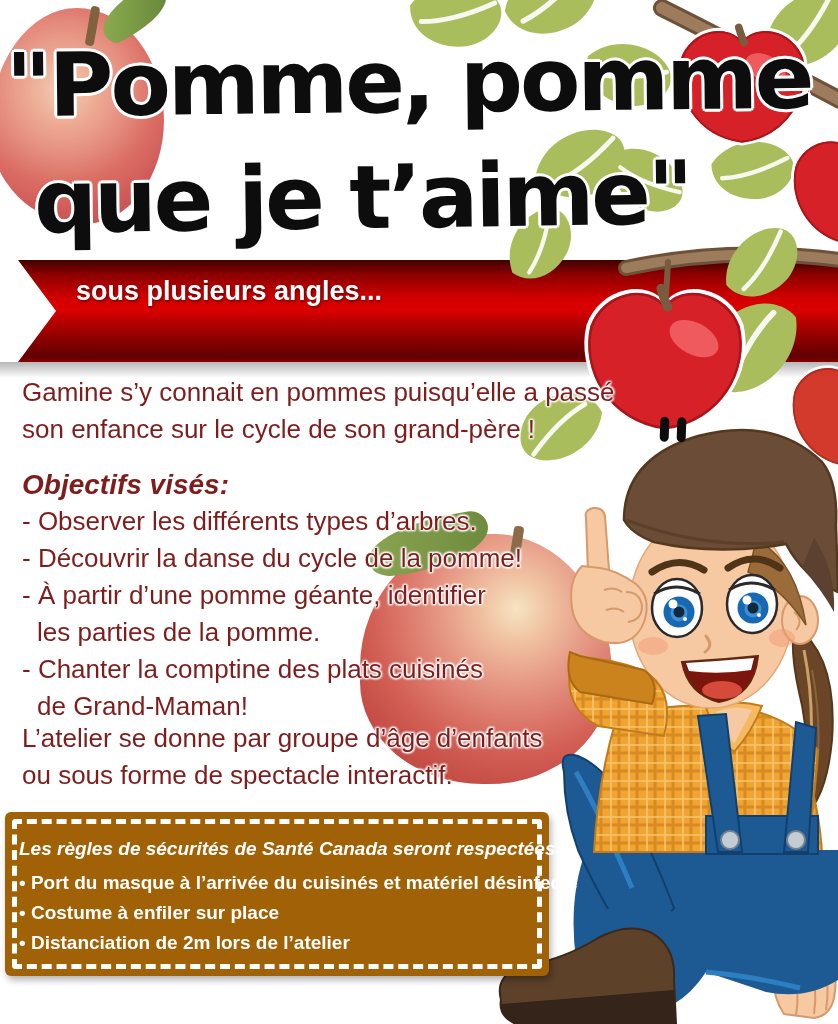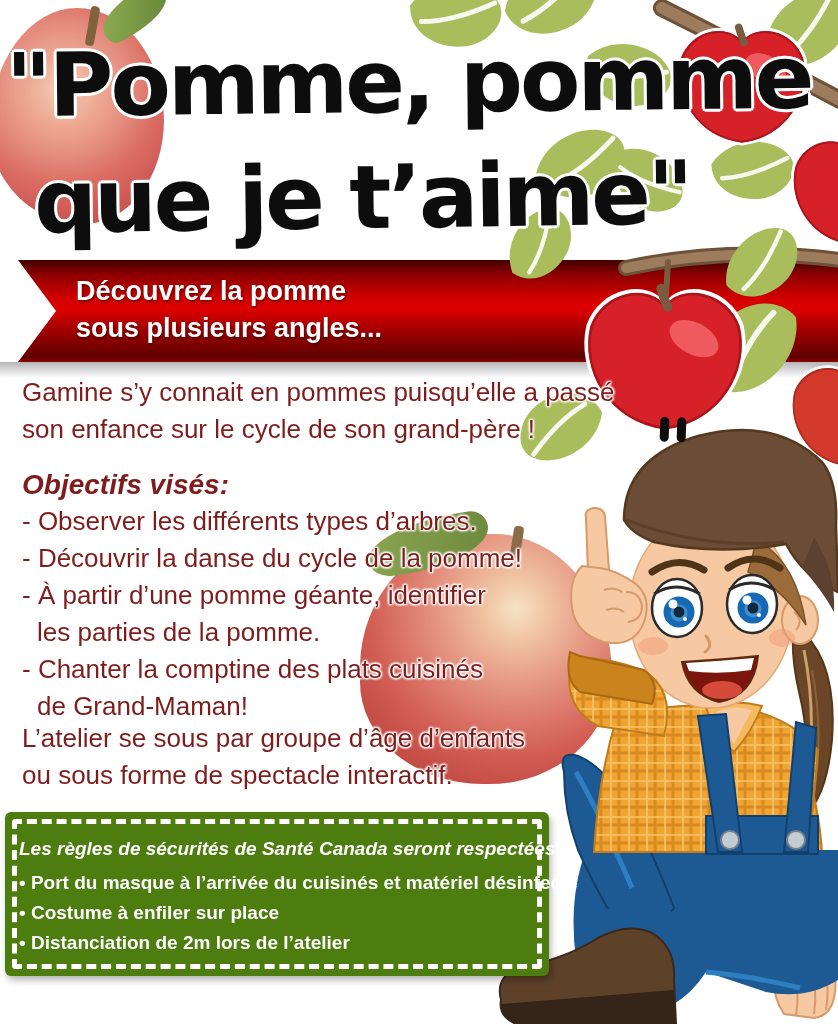--- a/index.html
+++ b/index.html
@@ -74,21 +74,21 @@
   }
   #objectives { left: 22px; top: 503px; }
   #objectives .cont { padding-left: 15px; }
   #closing { left: 22px; top: 720px; }
 
   
   #safety-box {
     position: absolute;
     left: 5px; top: 812px;
     width: 544px; height: 164px;
-    background: #4d7c0f;
+    background: #a16207;
     border-radius: 6px;
     box-shadow: 2px 4px 7px rgba(0,0,0,0.3);
     z-index: 6;
   }
   #safety-box .dash-border {
     position: absolute;
     left: 7px; top: 7px; right: 7px; bottom: 7px;
     border: 5px dashed #ffffff;
     border-radius: 4px;
     pointer-events: none;
@@ -185,21 +185,20 @@
     <div class="stem"></div>
     <div class="leaf"></div>
   </div>
 
   <div id="title1" class="title-line">"Pomme, pomme</div>
   <div id="title2" class="title-line">que je t’aime"</div>
 
   <div id="ribbon-shadow"></div>
   <div id="ribbon">
     <div class="ribbon-text">
-      <div>Découvrez la pomme</div>
       <div>sous plusieurs angles...</div>
     </div>
   </div>
 
   <div id="photo-apple-c">
     <div class="stem"></div>
     <div class="leaf"></div>
   </div>
 
   <svg id="branch-decor" viewBox="0 0 408 520" aria-hidden="true">
@@ -263,21 +262,21 @@
   <div id="objectives" class="bodytext">
     <div>- Observer les différents types d’arbres.</div>
     <div>- Découvrir la danse du cycle de la pomme!</div>
     <div>- À partir d’une pomme géante, identifier</div>
     <div class="cont">les parties de la pomme.</div>
     <div>- Chanter la comptine des plats cuisinés</div>
     <div class="cont">de Grand-Maman!</div>
   </div>
 
   <div id="closing" class="bodytext">
-    <div>L’atelier se sous par groupe d’âge d’enfants</div>
+    <div>L’atelier se donne par groupe d’âge d’enfants</div>
     <div>ou sous forme de spectacle interactif.</div>
   </div>
 
   <svg id="kid" viewBox="0 0 282 604" aria-hidden="true">
     <defs>
       <pattern id="plaid" width="18" height="18" patternUnits="userSpaceOnUse">
         <rect width="18" height="18" fill="#f0a533"></rect>
         <path d="M0 9 H18 M9 0 V18" stroke="#d4861e" stroke-width="3" fill="none" opacity="0.85"></path>
         <path d="M0 1 H18 M1 0 V18" stroke="#f9c976" stroke-width="1.6" fill="none" opacity="0.9"></path>
       </pattern>

